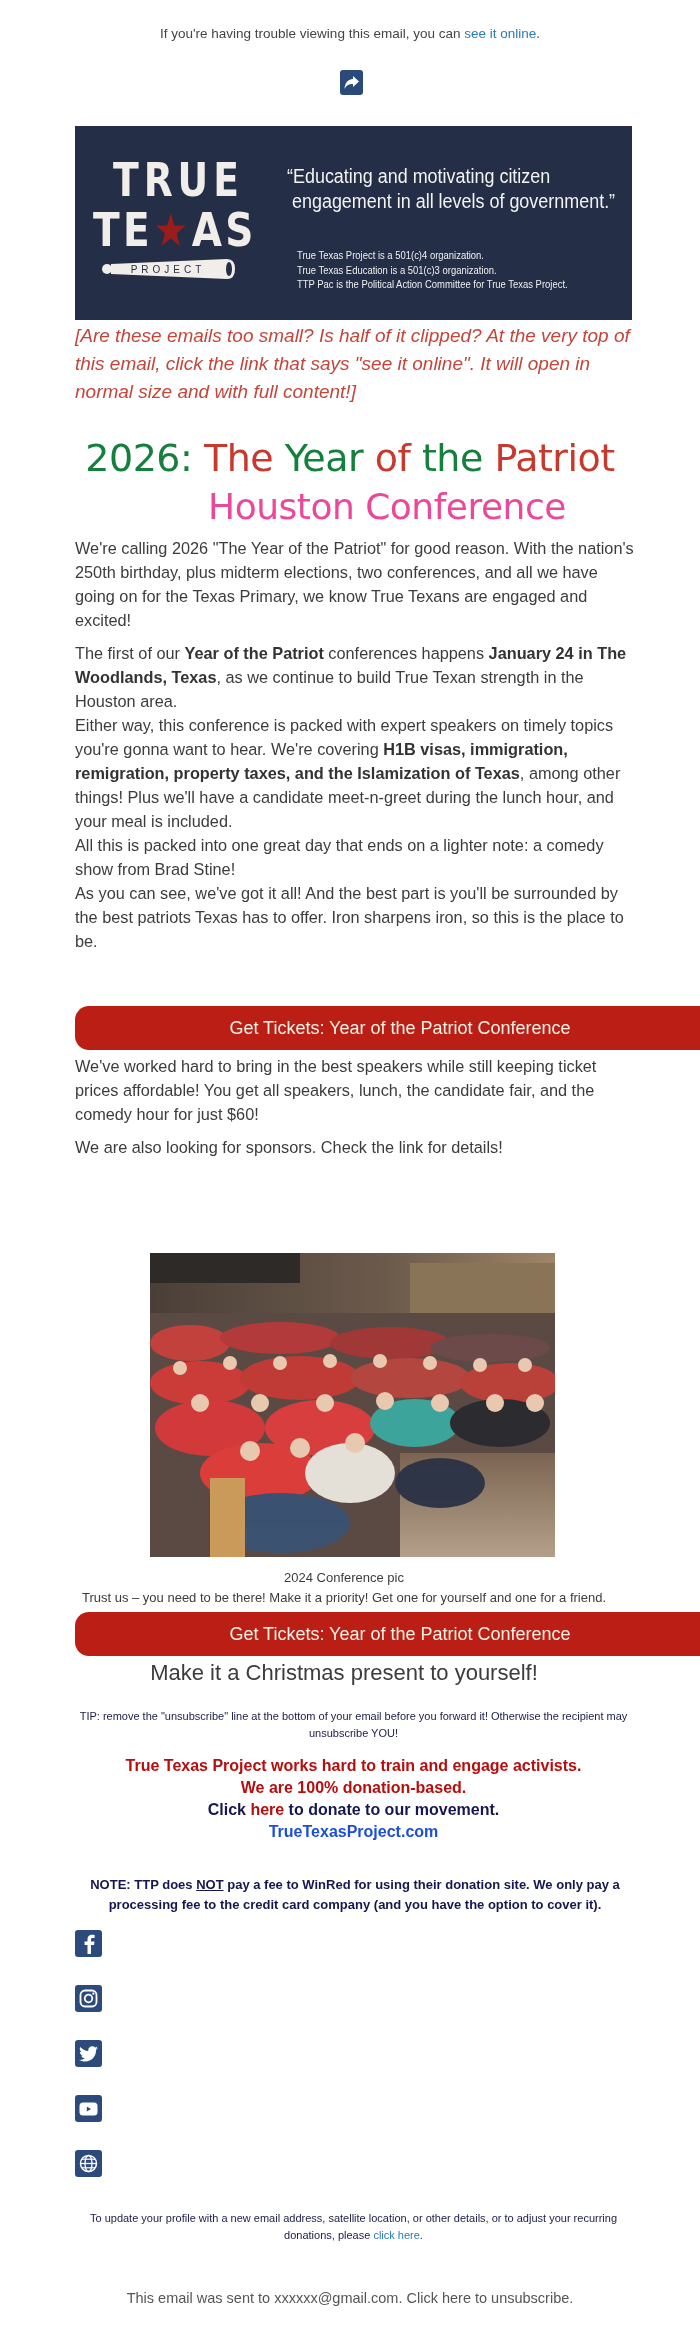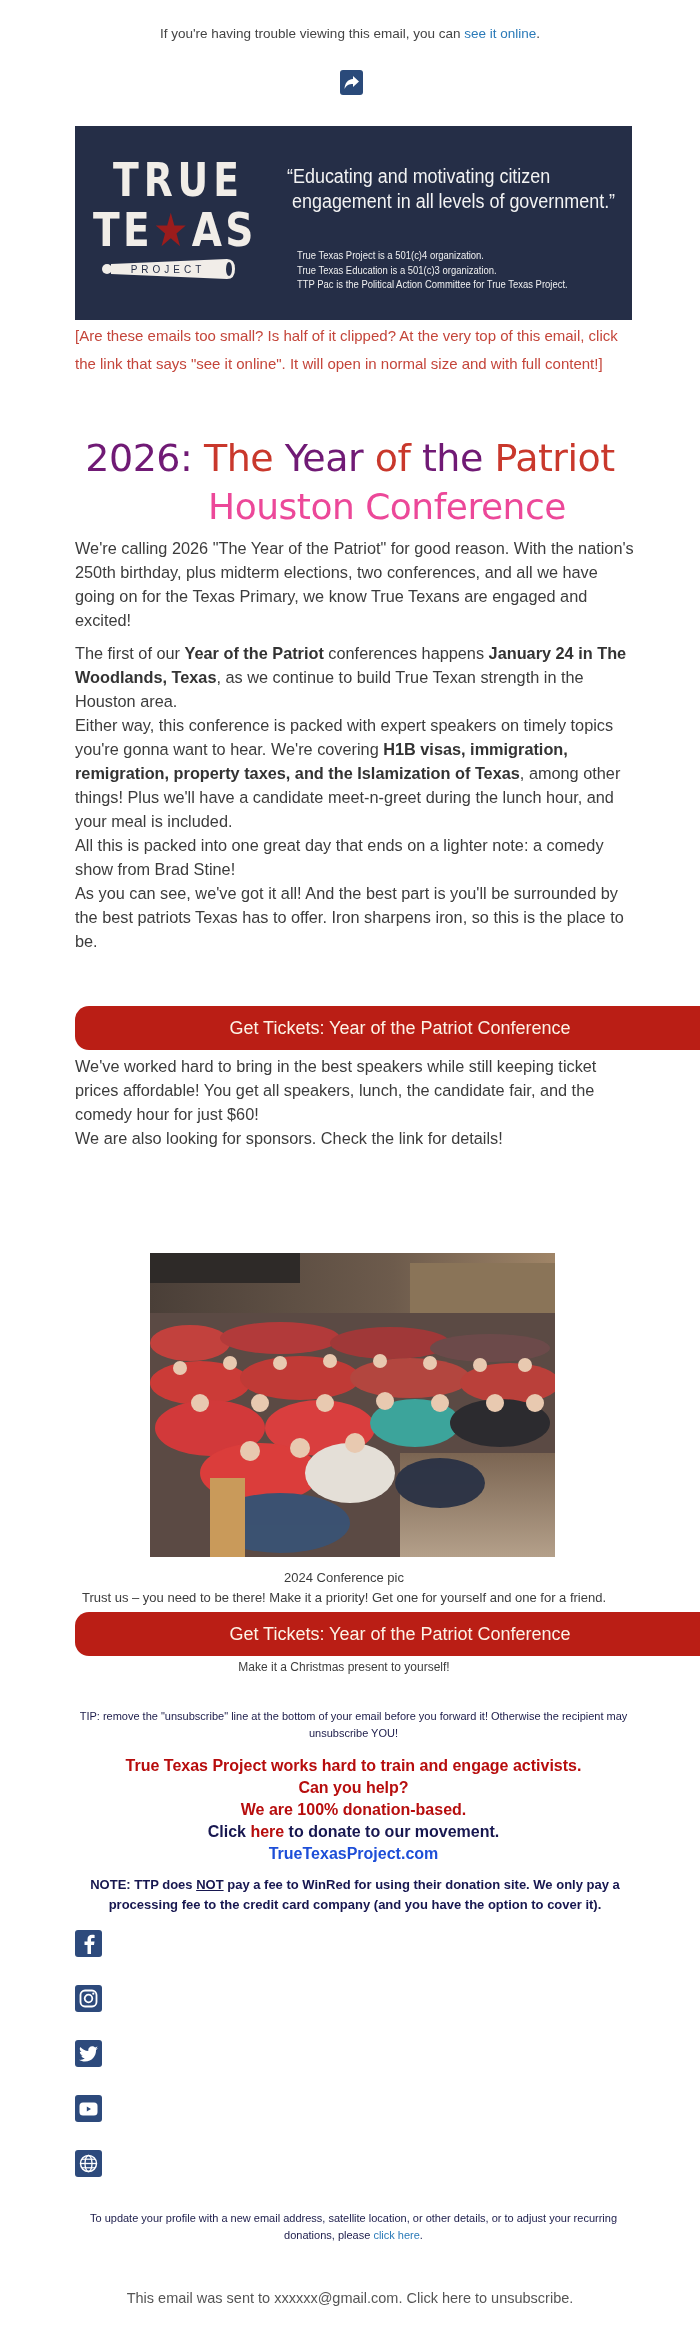--- a/index.html
+++ b/index.html
@@ -8,23 +8,23 @@
   .top-line { position: absolute; top: 26px; left: 0; width: 700px; text-align: center; font-size: 13.5px; color: #444; }
   .top-line a { color: #2a7ab8; }
   .share { position: absolute; left: 340px; top: 70px; width: 23px; height: 25px; background: #2a4a7a; border-radius: 3px; display: flex; align-items: center; justify-content: center; }
   .banner { position: absolute; left: 75px; top: 126px; width: 557px; height: 194px; background: #252e47; }
   .logo-true { position: absolute; left: 38px; top: 32px; width: 140px; text-align: center; font-family: "DejaVu Sans", sans-serif; font-weight: bold; font-size: 46px; letter-spacing: 6px; color: #f1ede8; line-height: 44px; transform: scaleX(0.82); transform-origin: left top; }
   .logo-texas { position: absolute; left: 18px; top: 82px; font-family: "DejaVu Sans", sans-serif; font-weight: bold; font-size: 46px; letter-spacing: 4px; color: #f1ede8; line-height: 44px; transform: scaleX(0.85); transform-origin: left top; white-space: nowrap; }
   .logo-star { color: #9b1c1c; }
   .logo-cannon { position: absolute; left: 26px; top: 132px; width: 136px; height: 22px; }
   .banner-quote { position: absolute; left: 212px; top: 38px; color: #f3f3f3; font-size: 19.5px; line-height: 25px; font-family: "Liberation Sans", sans-serif; transform: scaleX(0.92); transform-origin: left top; white-space: nowrap; }
   .banner-small { position: absolute; left: 222px; top: 122px; color: #f0f0f0; font-size: 10.5px; line-height: 14.5px; transform: scaleX(0.9); transform-origin: left top; white-space: nowrap; }
-  .red-note { position: absolute; left: 75px; top: 322px; width: 560px; font-size: 15px; line-height: 28px; color: #c4453a; }
+  .red-note { position: absolute; left: 75px; top: 322px; width: 560px; font-size: 19px; line-height: 28px; color: #c4453a; font-style: italic; }
   .title1 { position: absolute; top: 435px; left: 0; width: 700px; text-align: center; font-size: 38px; line-height: 46px; font-family: "DejaVu Sans", sans-serif; font-weight: normal; letter-spacing: -0.5px; }
-  .title1 .blue { color: #701a75; }
+  .title1 .blue { color: #15803d; }
   .title1 .red { color: #c9382c; }
   .title2 { position: absolute; top: 484px; left: 0; width: 700px; text-align: center; font-size: 36px; line-height: 46px; color: #ec4899; font-family: "DejaVu Sans", sans-serif; letter-spacing: -0.5px; padding-left: 37px; }
   .body-text { position: absolute; left: 75px; width: 560px; font-size: 16.3px; line-height: 24px; color: #3c3c3c; }
   .body-text p { margin: 0; }
   .body-text b { color: #333; }
   .hl { background: #e8ec4a; }
   .btn { position: absolute; left: 75px; width: 650px; height: 44px; background: #ba1e15; border-radius: 14px; color: #fdf3e6; font-size: 18px; text-align: center; line-height: 44px; display: block; }
   .photo { position: absolute; left: 150px; top: 1253px; width: 405px; height: 304px; overflow: hidden; }
   .caption { position: absolute; left: 0; width: 688px; text-align: center; font-size: 13px; color: #3c3c3c; }
   .tip { position: absolute; left: 75px; width: 557px; top: 1708px; text-align: center; font-size: 11px; line-height: 17px; color: #1c1c4a; }
@@ -86,21 +86,21 @@
   <p>
     <span>Either way, this conference is packed with expert speakers on timely topics you're gonna want to hear.  We're covering </span><b>H1B visas, immigration, remigration, property taxes, and the Islamization of Texas</b><span>, among other things! Plus we'll have a candidate meet-n-greet during the lunch hour, and your meal is included.</span>
   </p>
   <p>All this is packed into one great day that ends on a lighter note:  a comedy show from Brad Stine!</p>
   <p>As you can see, we've got it all!  And the best part is you'll be surrounded by the best patriots Texas has to offer.  Iron sharpens iron, so this is the place to be.</p>
 </div>
 
 <a href="#" class="btn" style="top:1006px;">Get Tickets: Year of the Patriot Conference</a>
 
 <div class="body-text" style="top:1054px;">
-  <p style=""> We've worked hard to bring in the best speakers while still keeping ticket prices affordable!  You get all speakers, lunch, the candidate fair, and the comedy hour for just $60!</p>
+  <p style="margin-bottom:9px;"> We've worked hard to bring in the best speakers while still keeping ticket prices affordable!  You get all speakers, lunch, the candidate fair, and the comedy hour for just $60!</p>
   <p style="margin-bottom:9px;">We are also looking for sponsors.  Check the link for details!</p>
 </div>
 
 <div class="photo">
   <svg width="405" height="304" viewBox="0 0 405 304">
     <defs>
       <linearGradient id="wall" x1="0" y1="0" x2="1" y2="0">
         <stop offset="0" stop-color="#4a3f38"></stop>
           <stop offset="0.6" stop-color="#6d5b4c"></stop>
           <stop offset="1" stop-color="#a08567"></stop>
@@ -155,27 +155,26 @@
     </g>
     <rect x="60" y="225" width="35" height="79" fill="#c99a5a"></rect>
   </svg>
 </div>
 
 <div class="caption" style="top:1570px;">2024 Conference pic</div>
 <div class="caption" style="top:1590px;">Trust us – you need to be there!  Make it a priority!  Get one for yourself and one for a friend.</div>
 
 <a href="#" class="btn" style="top:1612px;">Get Tickets: Year of the Patriot Conference</a>
 
-<div class="caption" style="top:1660px;font-size:12px;">Make it a Christmas present to yourself!</div>
+<div class="caption" style="top:1660px;font-size:22px;">Make it a Christmas present to yourself!</div>
 
 <div class="tip">TIP: remove the "unsubscribe" line at the bottom of your email before you forward it! Otherwise the recipient may unsubscribe YOU!</div>
 
 <div class="don" style="top:1755px;">
   <div class="r">True Texas Project works hard to train and engage activists.</div>
-  <div class="r">Can you help?</div>
   <div class="r">We are 100% donation-based.</div>
   <div class="n"><span>Click </span><a href="#" class="r">here</a><span> to donate to our movement.</span></div>
   <a href="#" class="b" style="display:block;">TrueTexasProject.com</a>
 </div>
 <div class="note">
   <span>NOTE: TTP does </span><u>NOT</u><span> pay a fee to WinRed for using their donation site. We only pay a processing fee to the credit card company (and you have the option to cover it).</span>
 </div>
 
 <a href="#" class="social" style="top:1930px;">
   <svg width="14" height="20" viewBox="0 0 14 20">

